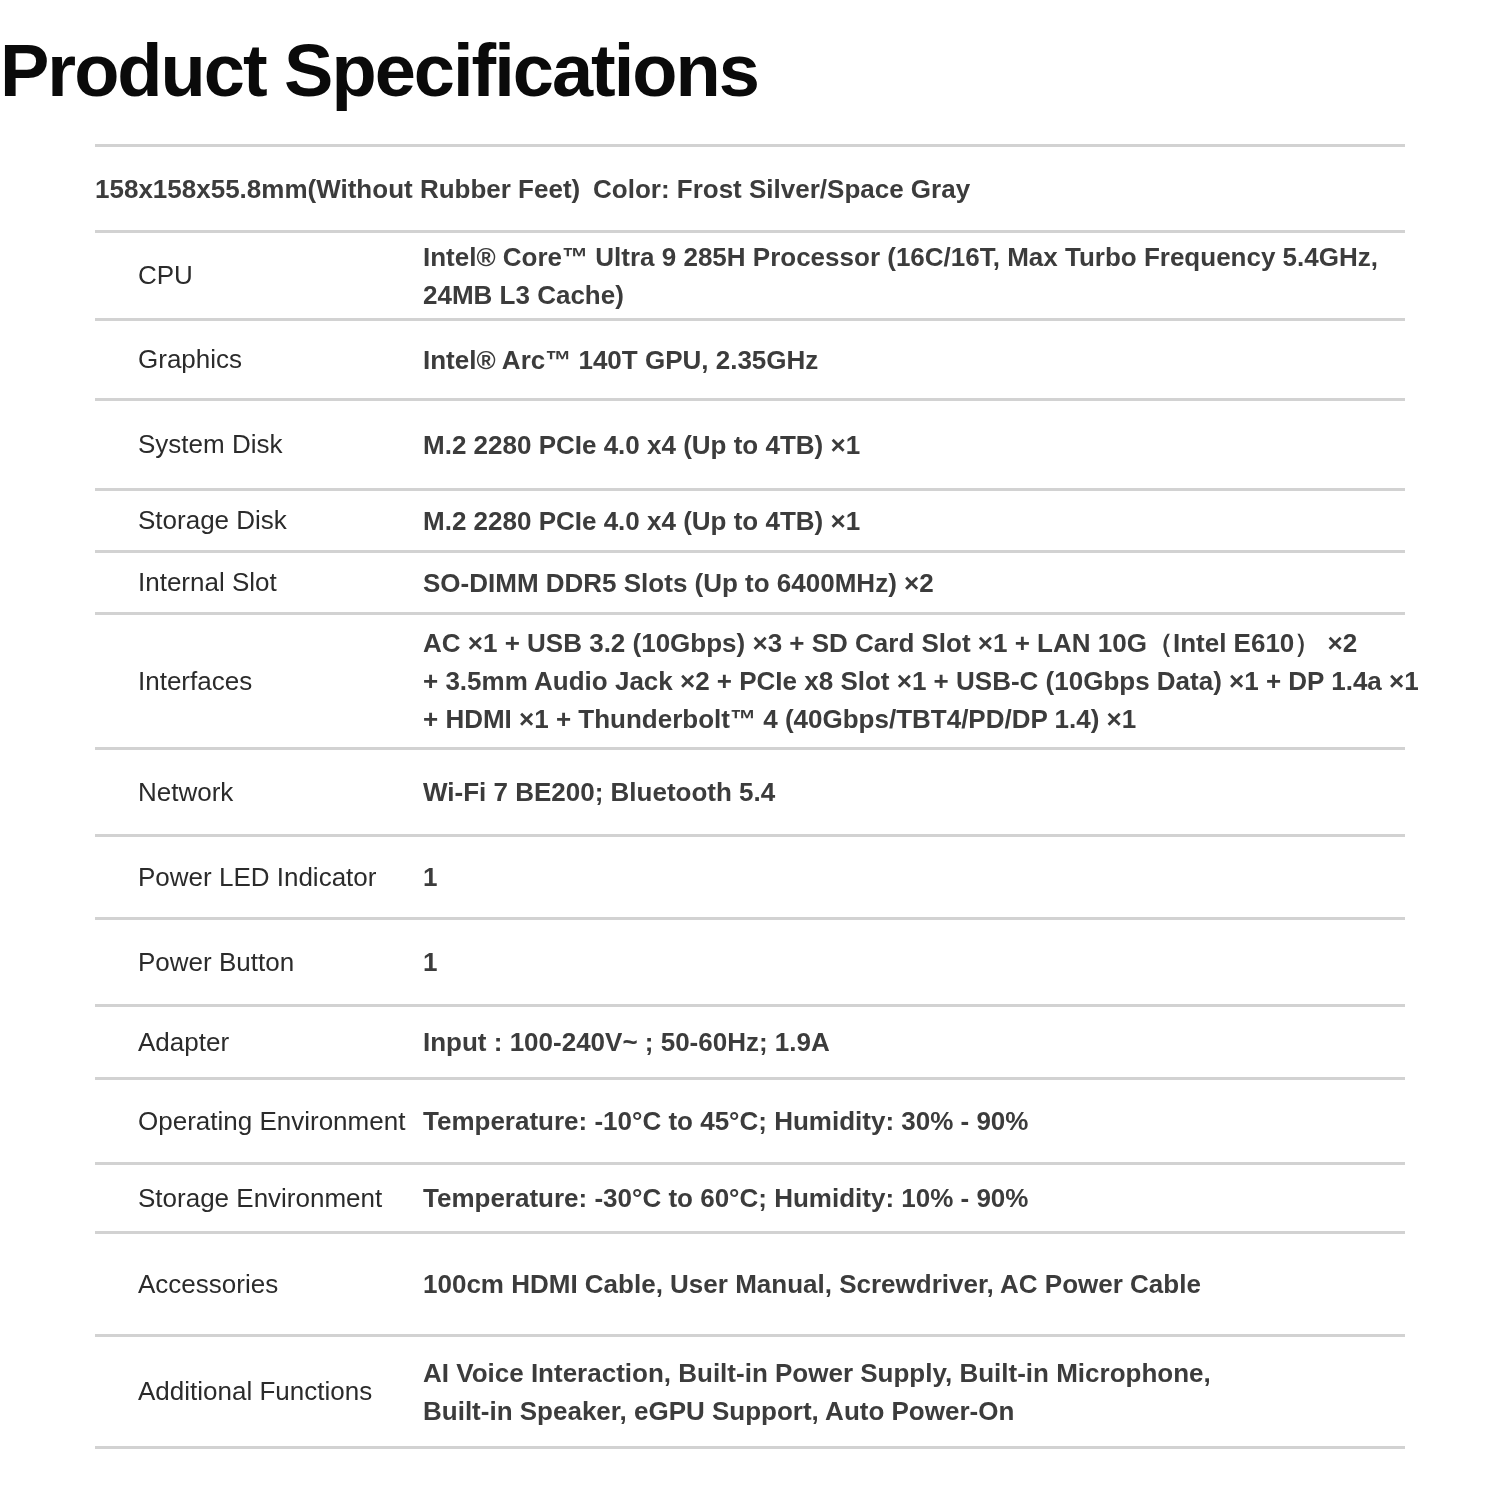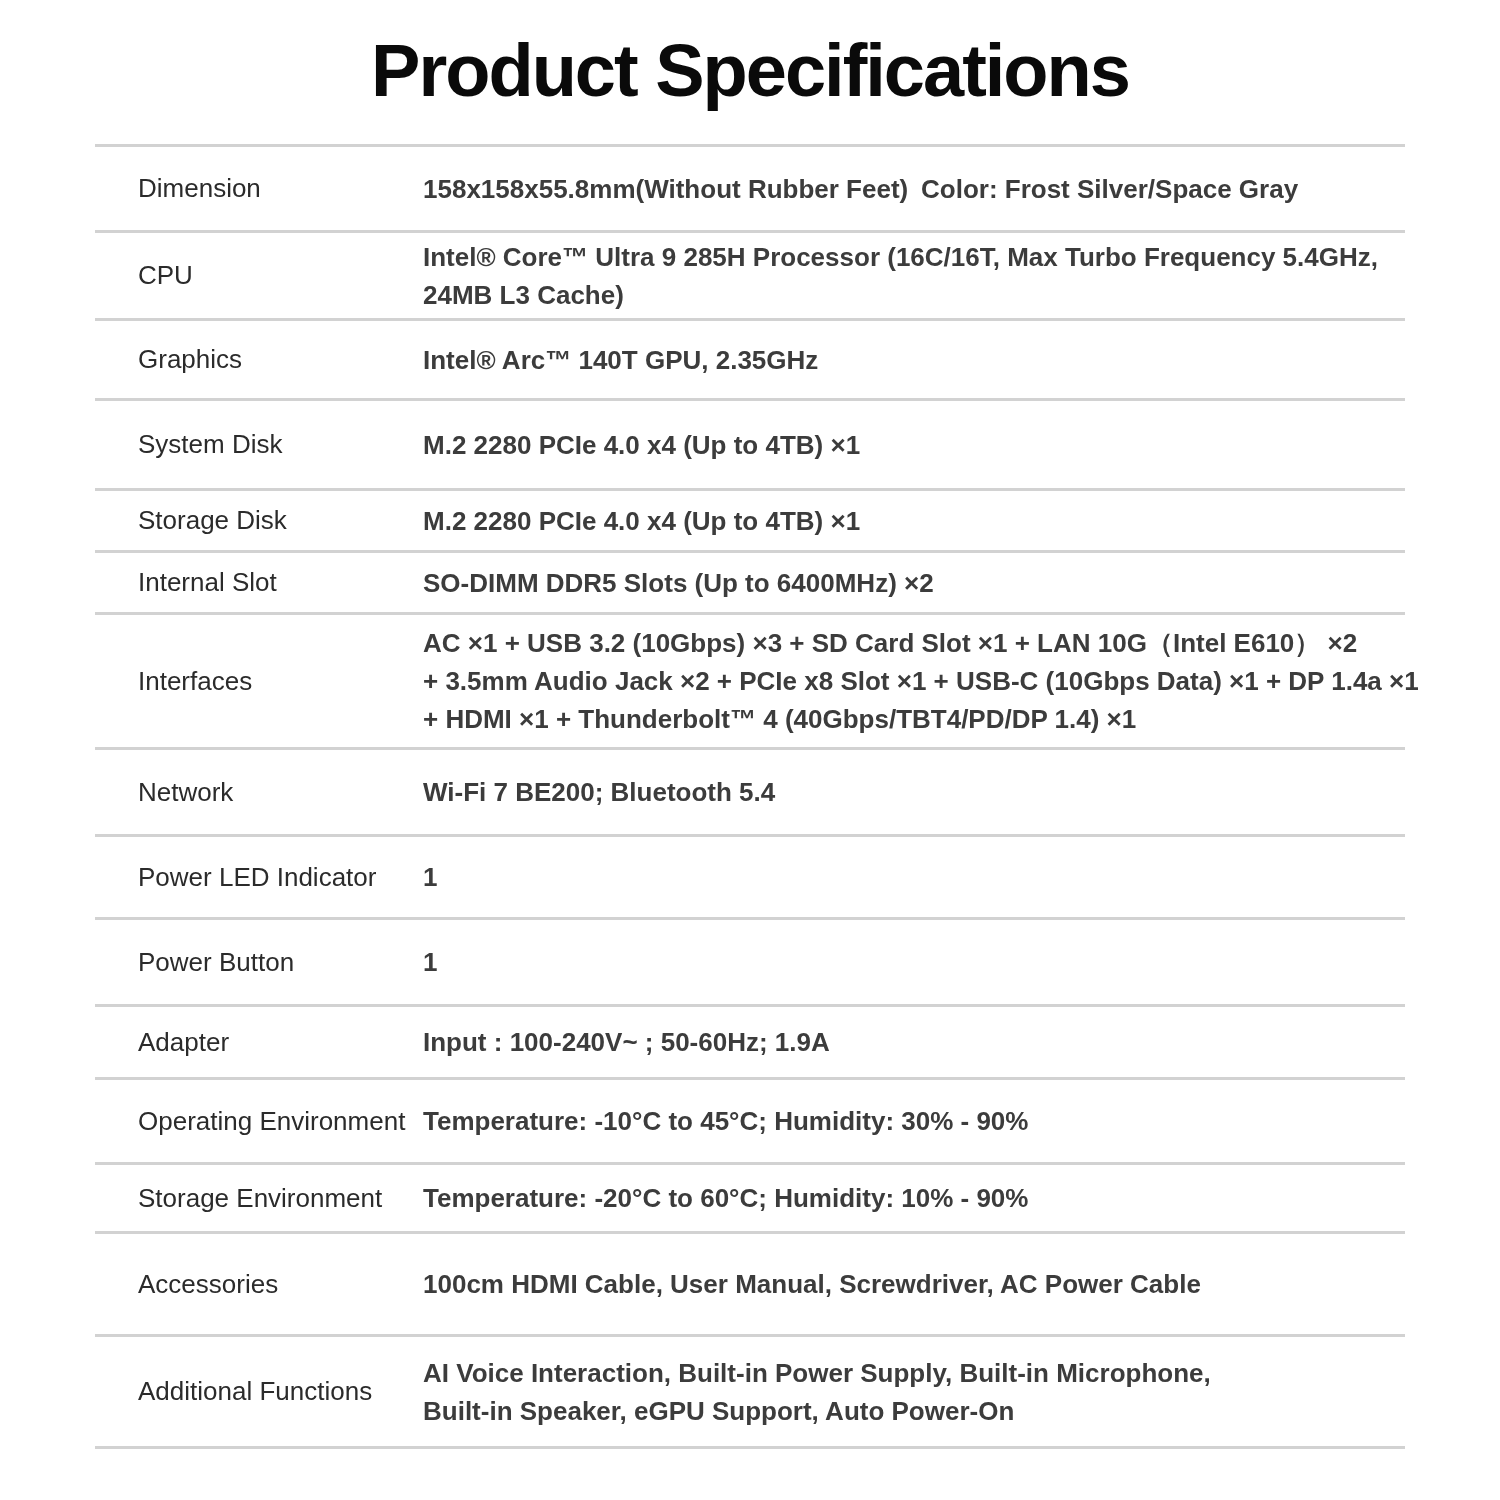--- a/index.html
+++ b/index.html
@@ -7,21 +7,20 @@
   .page {
     position: relative;
     width: 1500px;
     height: 1500px;
     background: #ffffff;
     overflow: hidden;
     font-family: "Liberation Sans", "DejaVu Sans", sans-serif;
     padding-top: 30px;
   }
   .title {
-    text-align: center;
     font-size: 74px;
     font-weight: bold;
     letter-spacing: -2px;
     color: var(--color-title, #0a0a0a);
     line-height: 82px;
     height: 82px;
   }
   .spec-table {
     width: 1310px;
     margin: 32px auto 0 auto;
@@ -66,21 +65,20 @@
 
 <div class="page">
 
   <h1 class="title">Product Specifications</h1>
 
   <div class="spec-table">
 
     <div class="divider"></div>
 
     <div class="row" style="height:83px">
-      <div class="label-cell">Dimension</div>
       <div class="value-cell">
         <div class="vline">158x158x55.8mm(Without Rubber Feet)</div>
         <div class="vline extra-note">Color: Frost Silver/Space Gray</div>
       </div>
     </div>
     <div class="divider"></div>
 
     <div class="row" style="height:85px">
       <div class="label-cell">CPU</div>
       <div class="value-cell">
@@ -168,21 +166,21 @@
       <div class="label-cell">Operating Environment</div>
       <div class="value-cell">
         <div class="vline">Temperature: -10°C to 45°C; Humidity: 30% - 90%</div>
       </div>
     </div>
     <div class="divider"></div>
 
     <div class="row" style="height:66px">
       <div class="label-cell">Storage Environment</div>
       <div class="value-cell">
-        <div class="vline">Temperature: -20°C to 60°C; Humidity: 10% - 90%</div>
+        <div class="vline">Temperature: -30°C to 60°C; Humidity: 10% - 90%</div>
       </div>
     </div>
     <div class="divider"></div>
 
     <div class="row" style="height:100px">
       <div class="label-cell">Accessories</div>
       <div class="value-cell">
         <div class="vline">100cm HDMI Cable, User Manual, Screwdriver, AC Power Cable</div>
       </div>
     </div>

